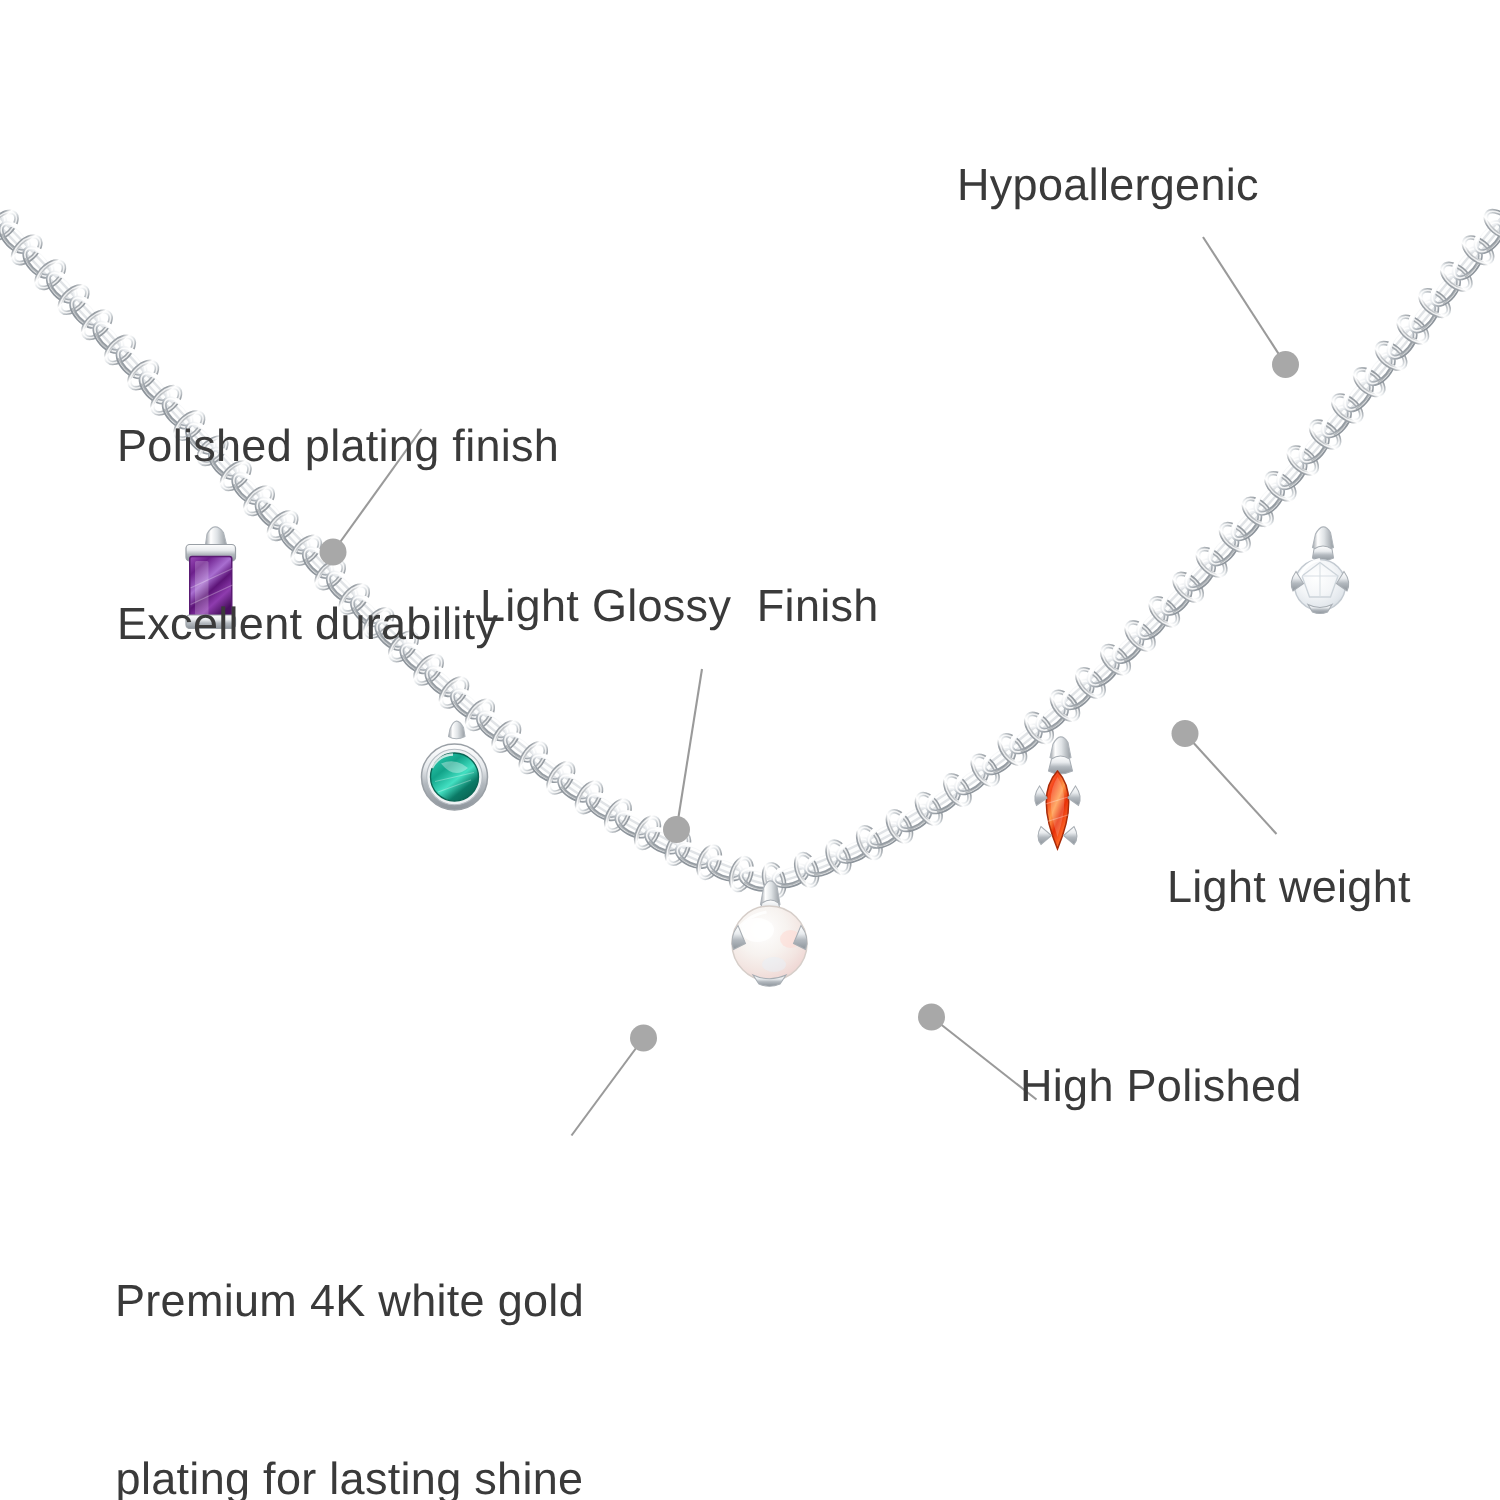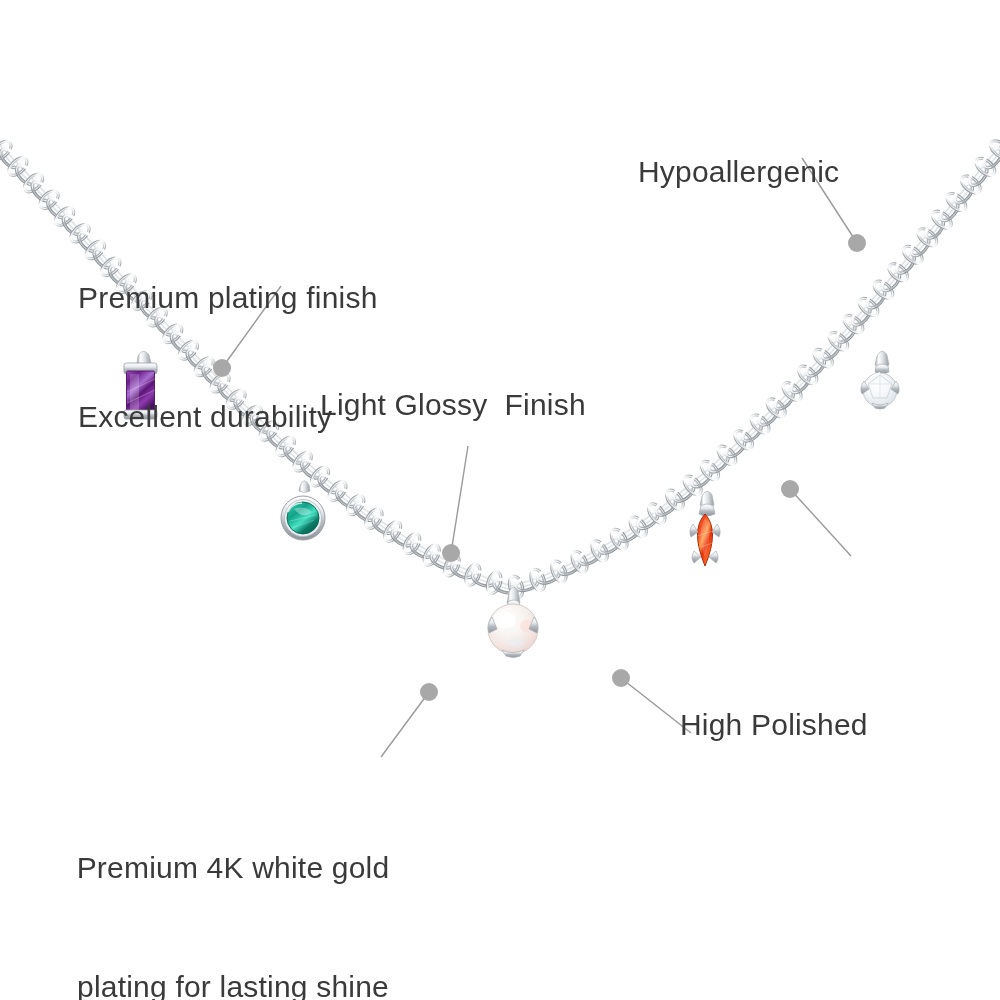--- a/index.html
+++ b/index.html
@@ -30,21 +30,21 @@
     font-weight: 300;
     font-size: 30px;
     line-height: 1.33;
     letter-spacing: 0.2px;
     white-space: pre;
     -webkit-font-smoothing: antialiased;
   }
   .callout.align-left   { text-align: left; }
   .callout.align-center { text-align: center; }
 
-  .c-hypoallergenic { left: 638px;  top: 104px; margin-top: 48px; }
+  .c-hypoallergenic { left: 638px;  top: 104px; }
   .c-plating        { left: 78px;   top: 198px; }
   .c-glossy         { left: 320px;  top: 385px; }
   .c-lightweight    { left: 778px;  top: 572px; }
   .c-polished       { left: 680px;  top: 705px; }
   .c-premium        { left: 52px;   top: 768px; text-align: center; width: 362px; }
 </style>
 </head>
 <body>
 
 <div id="canvas">
@@ -309,26 +309,27 @@
         <line x1="621" y1="678" x2="691" y2="733" stroke="#9a9a9a" stroke-width="1.4"></line>
         <circle cx="621" cy="678" r="9" fill="#a8a8a8"></circle>
         <line x1="429" y1="692" x2="381" y2="757" stroke="#9a9a9a" stroke-width="1.4"></line>
         <circle cx="429" cy="692" r="9" fill="#a8a8a8"></circle>
       </g>
   </svg>
 
   <div class="callout align-center c-hypoallergenic">Hypoallergenic</div>
 
   <div class="callout align-left c-plating">
-    <div>Premium plating finish</div>
+    <div>Polished plating finish</div>
     <div>Excellent durability</div>
   </div>
 
   <div class="callout align-left c-glossy">Light Glossy  Finish</div>
 
+  <div class="callout align-left c-lightweight">Light weight</div>
 
   <div class="callout align-left c-polished">High Polished</div>
 
   <div class="callout align-center c-premium">
     <div>Premium 4K white gold</div>
     <div>plating for lasting shine</div>
   </div>
 
 </div>
 

